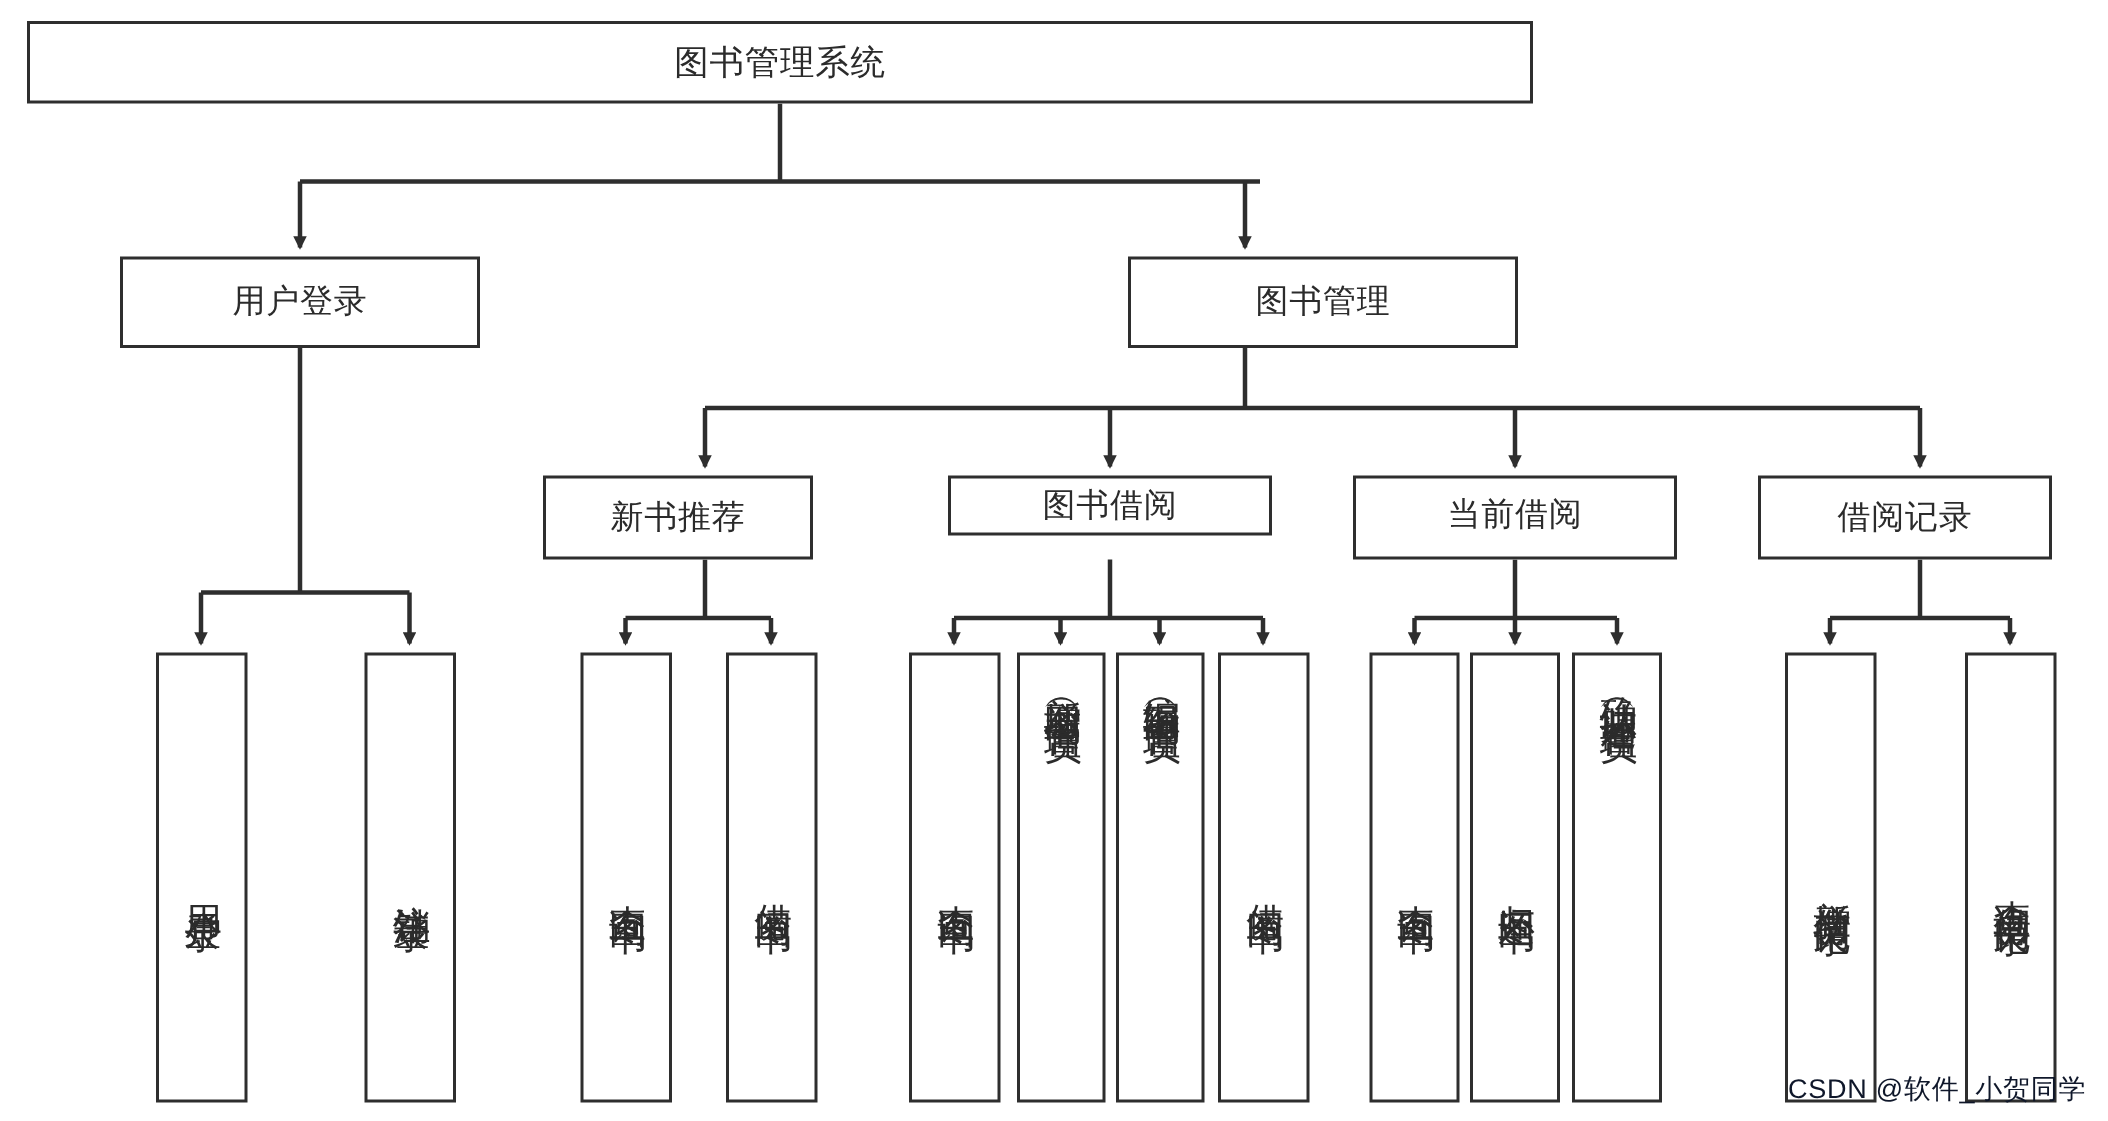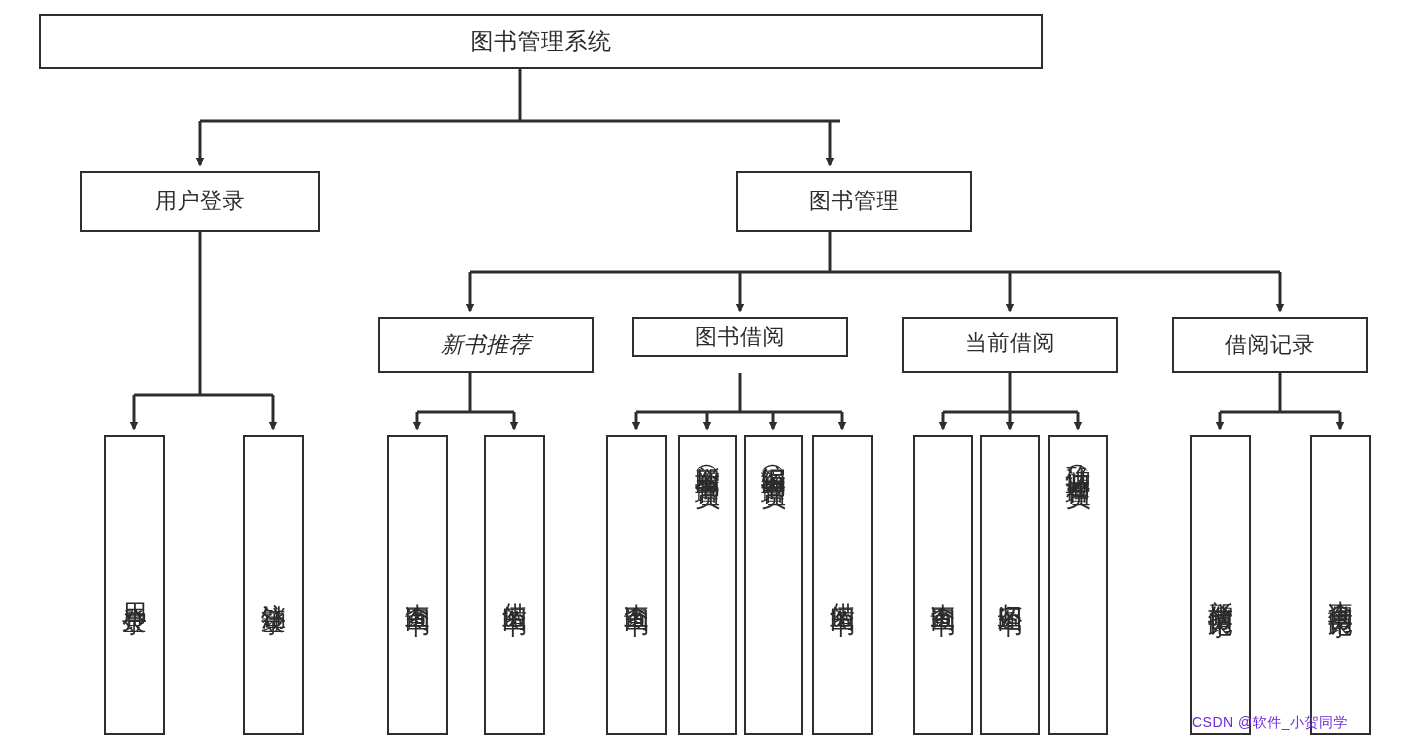--- a/index.html
+++ b/index.html
@@ -61,22 +61,22 @@
     letter-spacing: 3px;
     color: #2b2b2b;
     white-space: nowrap;
   }
   .leaf.center .v-label {
     margin-top: auto;
     margin-bottom: auto;
   }
   .watermark {
     position: absolute;
-    color: #6d28d9;
-    font-size: 14px;
+    color: #0f172a;
+    font-size: 18px;
     letter-spacing: 0.5px;
     white-space: nowrap;
     user-select: none;
   }
 </style>
 </head>
 <body>
 
 <div id="canvas">
 
@@ -123,32 +123,32 @@
       <path d="M1010,412 L1010,429" marker-end="url(#arrow)"></path>
       <path d="M1078,412 L1078,429" marker-end="url(#arrow)"></path>
 
       <path d="M1280,373 L1280,412"></path>
       <path d="M1220,412 L1340,412"></path>
       <path d="M1220,412 L1220,429" marker-end="url(#arrow)"></path>
       <path d="M1340,412 L1340,429" marker-end="url(#arrow)"></path>
     </g>
   </svg>
 
-  <div class="node root" style="left: 18px; top: 14px; width: 1004px; height: 55px; margin-left: 21px;">
+  <div class="node root" style="left: 18px; top: 14px; width: 1004px; height: 55px;">
     <span class="node-label h-label">图书管理系统</span>
   </div>
 
   <div class="node" style="left: 80px; top: 171px; width: 240px; height: 61px;">
     <span class="node-label h-label">用户登录</span>
   </div>
-  <div class="node" style="left: 736px; top: 171px; width: 236px; height: 61px;">
+  <div class="node" style="left: 752px; top: 171px; width: 260px; height: 61px;">
     <span class="node-label h-label">图书管理</span>
   </div>
 
-  <div class="node" style="left: 378px; top: 317px; width: 216px; height: 56px; font-style: italic;">
+  <div class="node" style="left: 362px; top: 317px; width: 180px; height: 56px;">
     <span class="node-label h-label">新书推荐</span>
   </div>
   <div class="node" style="left: 632px; top: 317px; width: 216px; height: 40px;">
     <span class="node-label h-label">图书借阅</span>
   </div>
   <div class="node" style="left: 902px; top: 317px; width: 216px; height: 56px; font-family: Liberation Mono, monospace;">
     <span class="node-label h-label">当前借阅</span>
   </div>
   <div class="node" style="left: 1172px; top: 317px; width: 196px; height: 56px;">
     <span class="node-label h-label">借阅记录</span>

